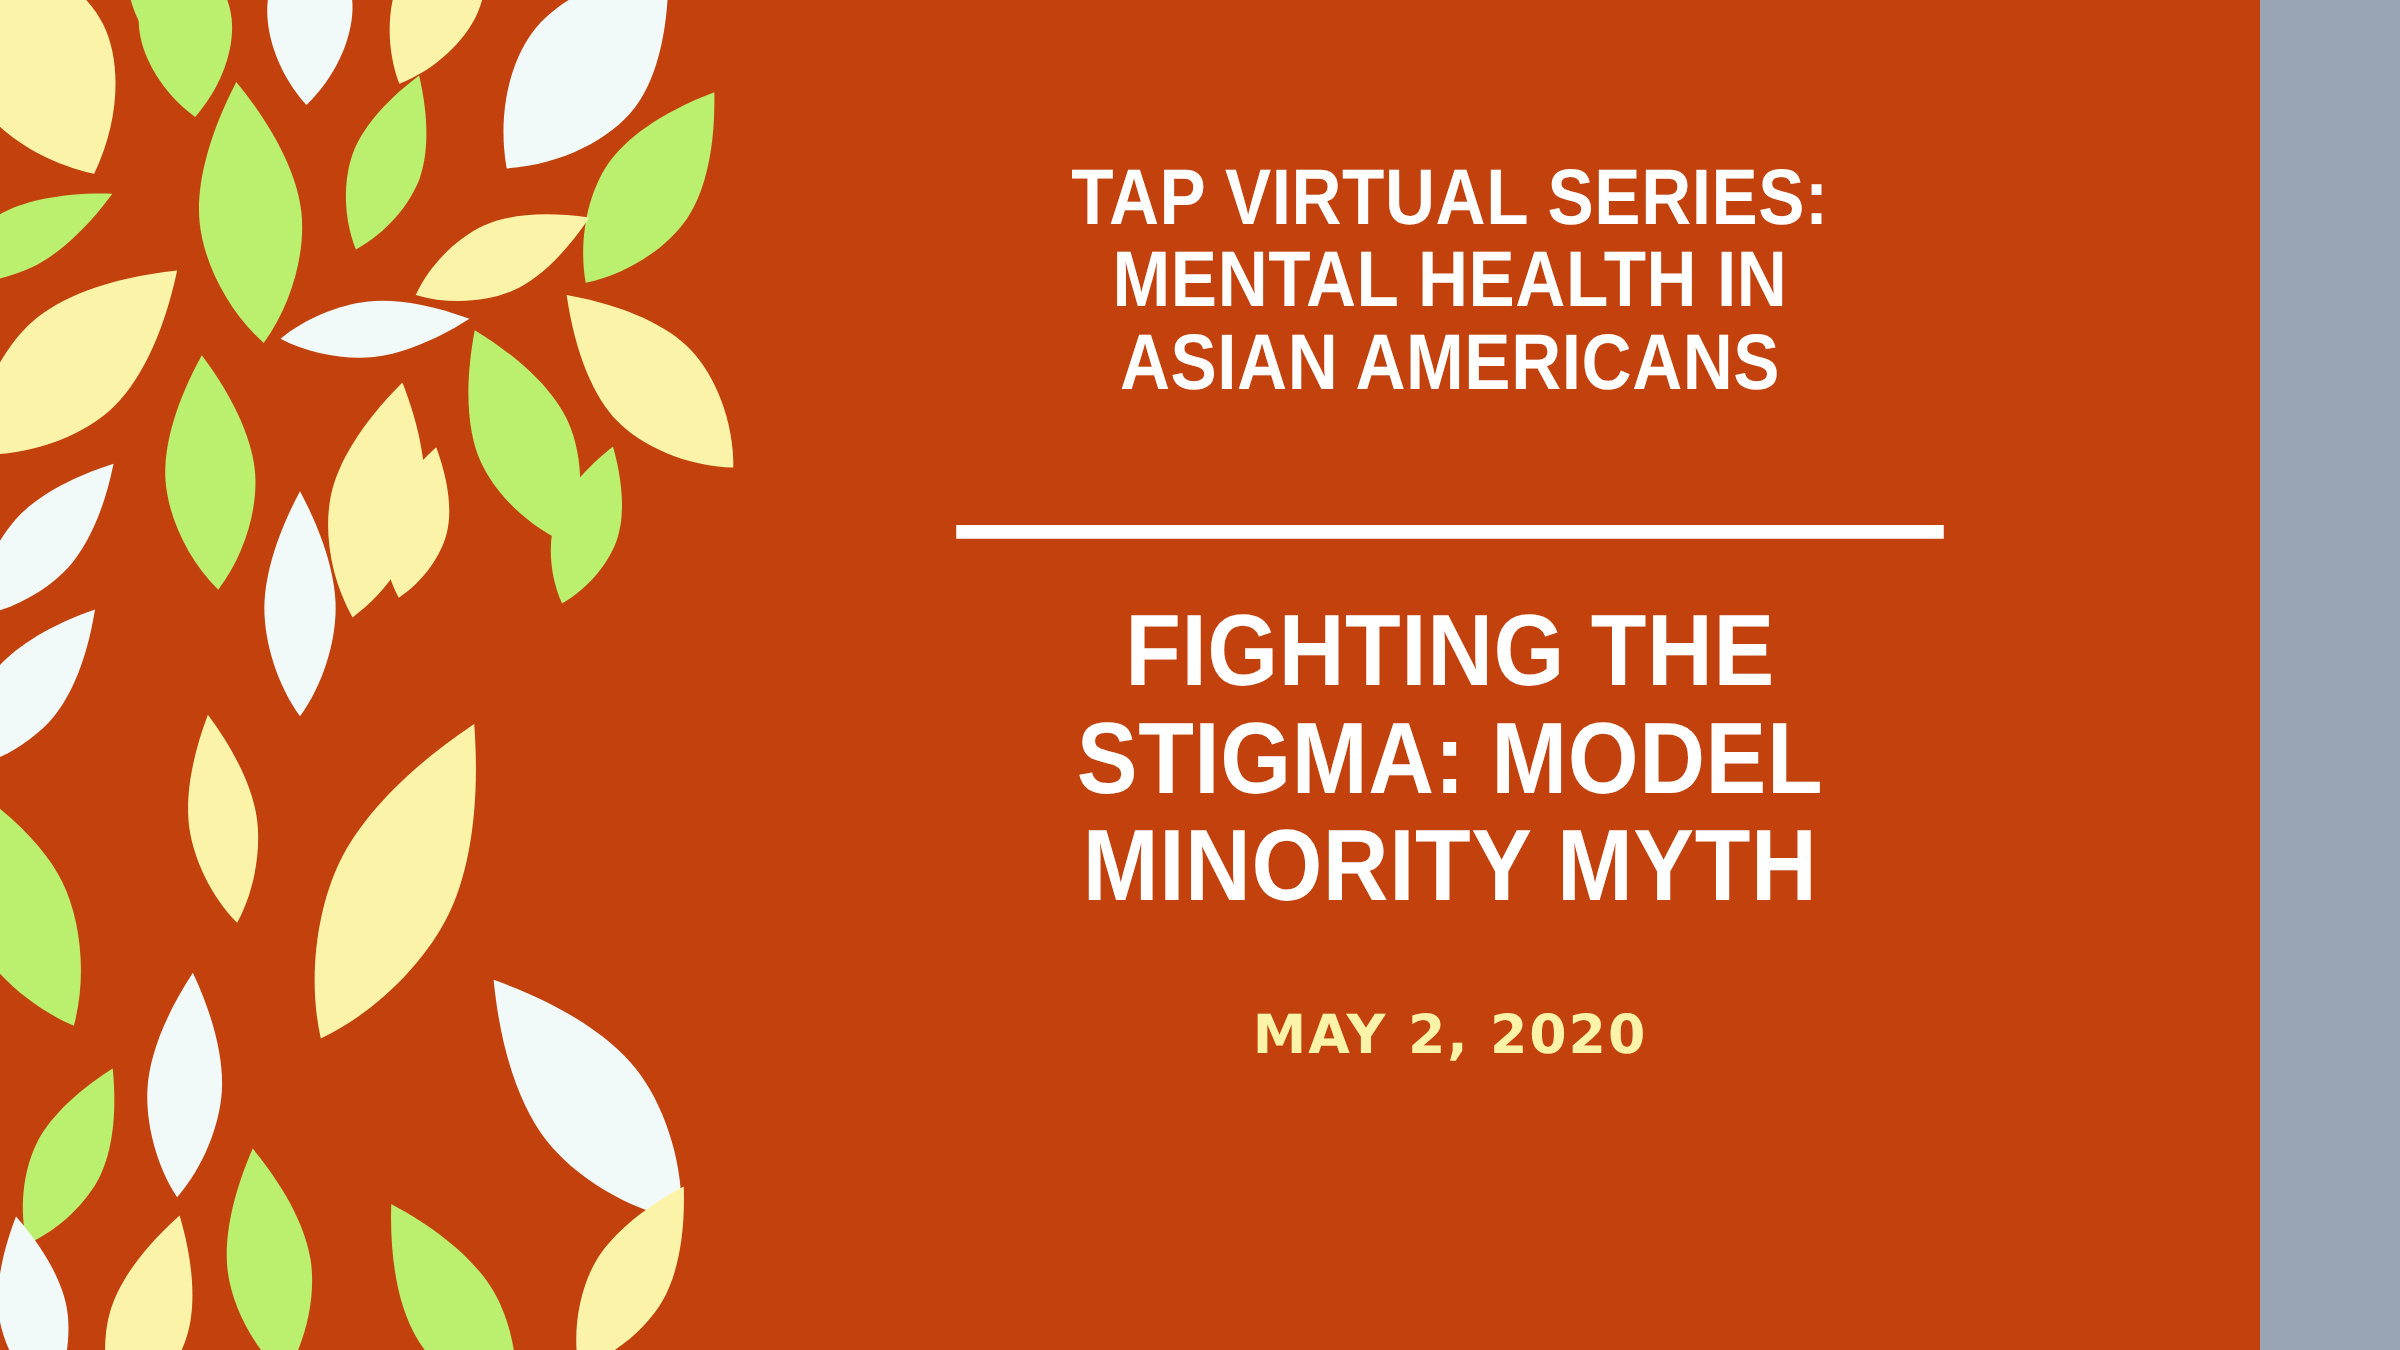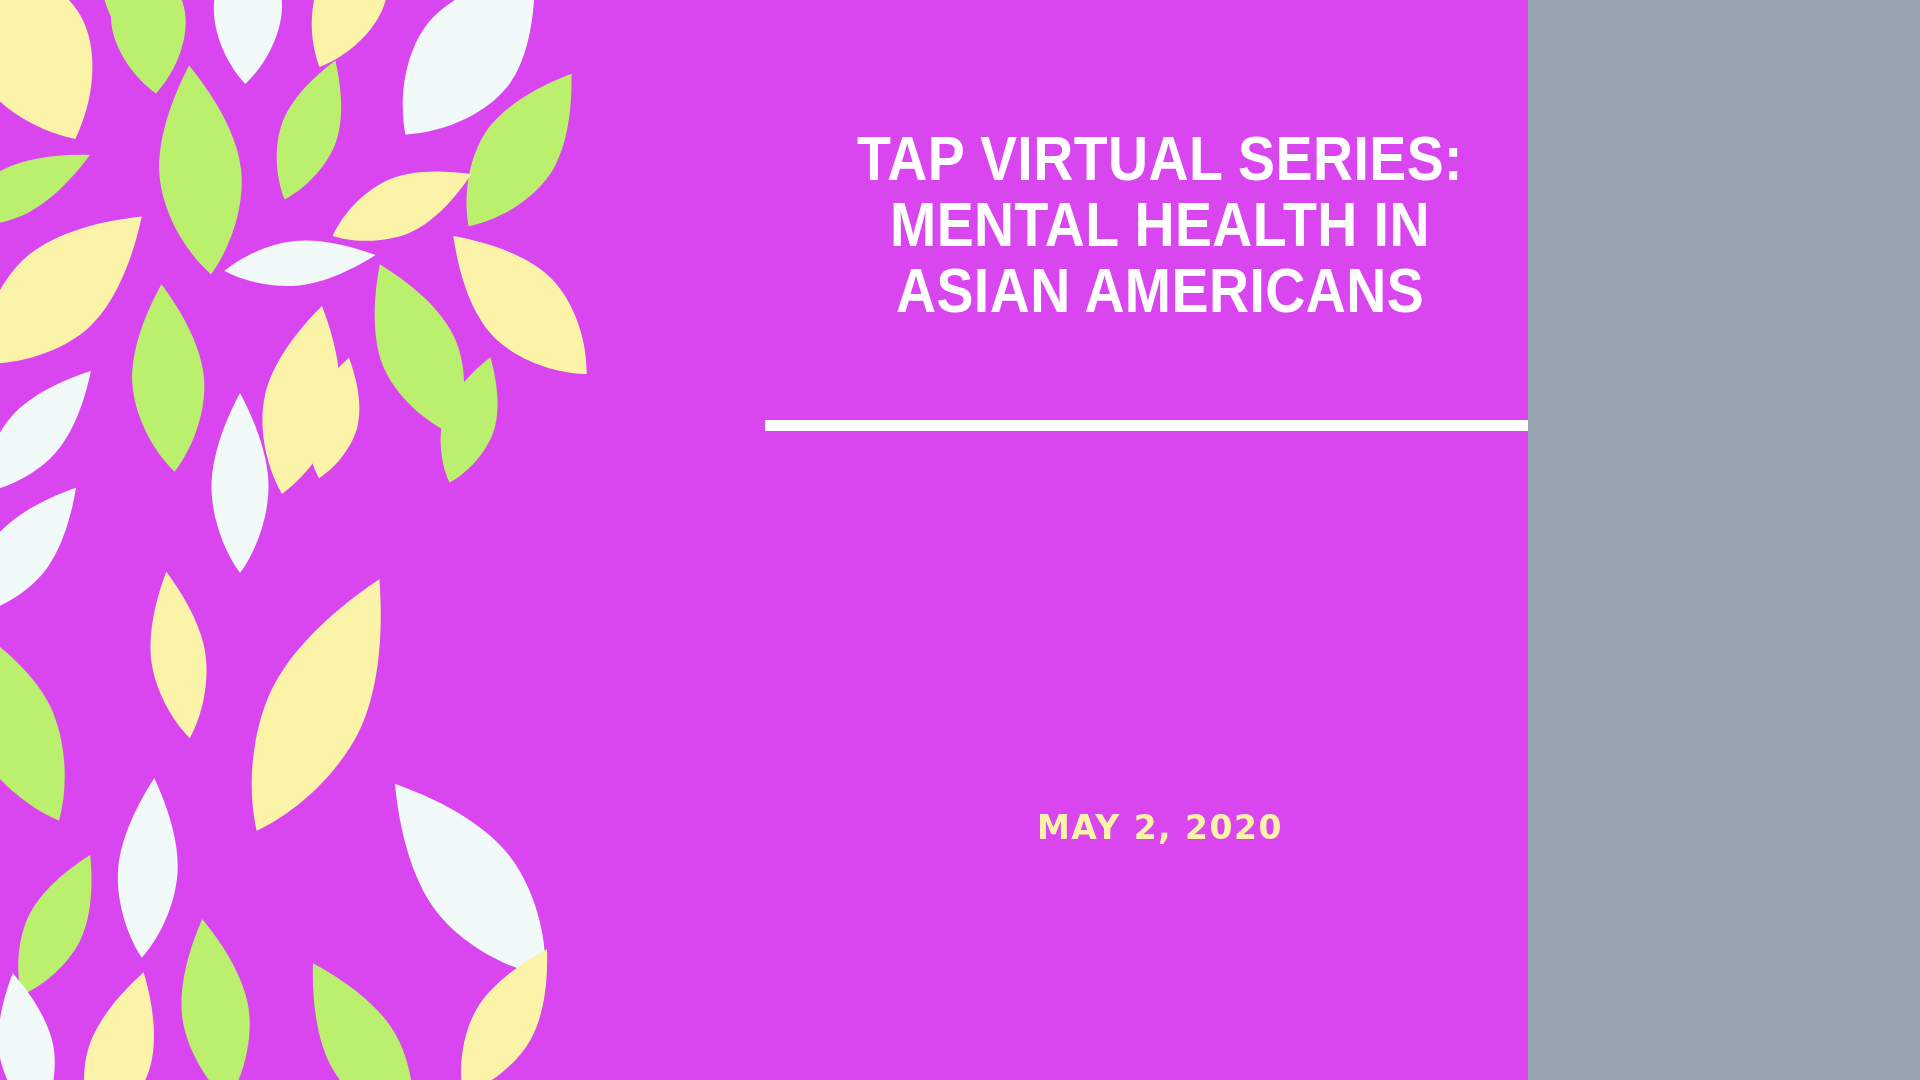--- a/index.html
+++ b/index.html
@@ -9,23 +9,23 @@
     height: 1080px;
     overflow: hidden;
     background: #99a5b3;
   }
   body {
     font-family: "Liberation Sans", sans-serif;
   }
 
   #poster {
     position: relative;
-    width: 1528px;
-    height: 1080px;
-    background: #d946ef;
+    width: 1808px;
+    height: 1080px;
+    background: #c2410c;
     overflow: hidden;
   }
 
   
   #leaf-band {
     position: absolute;
     left: 0;
     top: 0;
     width: 600px;
     height: 1080px;
@@ -97,21 +97,21 @@
     transform: scaleX(0.9);
     transform-origin: center center;
   }
 
   #event-meta {
     top: 800px;
   }
   #event-meta .line {
     font-family: "DejaVu Sans", sans-serif;
     font-weight: 700;
-    font-size: 33px;
+    font-size: 43px;
     line-height: 56px;
     letter-spacing: 1.5px;
     color: #fbf4a8;
     white-space: nowrap;
   }
 </style>
 </head>
 <body>
 
 <div id="poster">
@@ -181,19 +181,24 @@
     <div class="headline-block" id="series-title">
       <div class="line">TAP VIRTUAL SERIES:</div>
       <div class="line">MENTAL HEALTH IN</div>
       <div class="line">ASIAN AMERICANS</div>
     </div>
 
     <div id="divider-wrap">
       <div id="divider"></div>
     </div>
 
+    <div class="headline-block" id="talk-title">
+      <div class="line">FIGHTING THE</div>
+      <div class="line">STIGMA: MODEL</div>
+      <div class="line">MINORITY MYTH</div>
+    </div>
 
     <div class="headline-block" id="event-meta">
       <div class="line">MAY 2, 2020</div>
     </div>
 
   </div>
 </div>
 
 </body></html>

